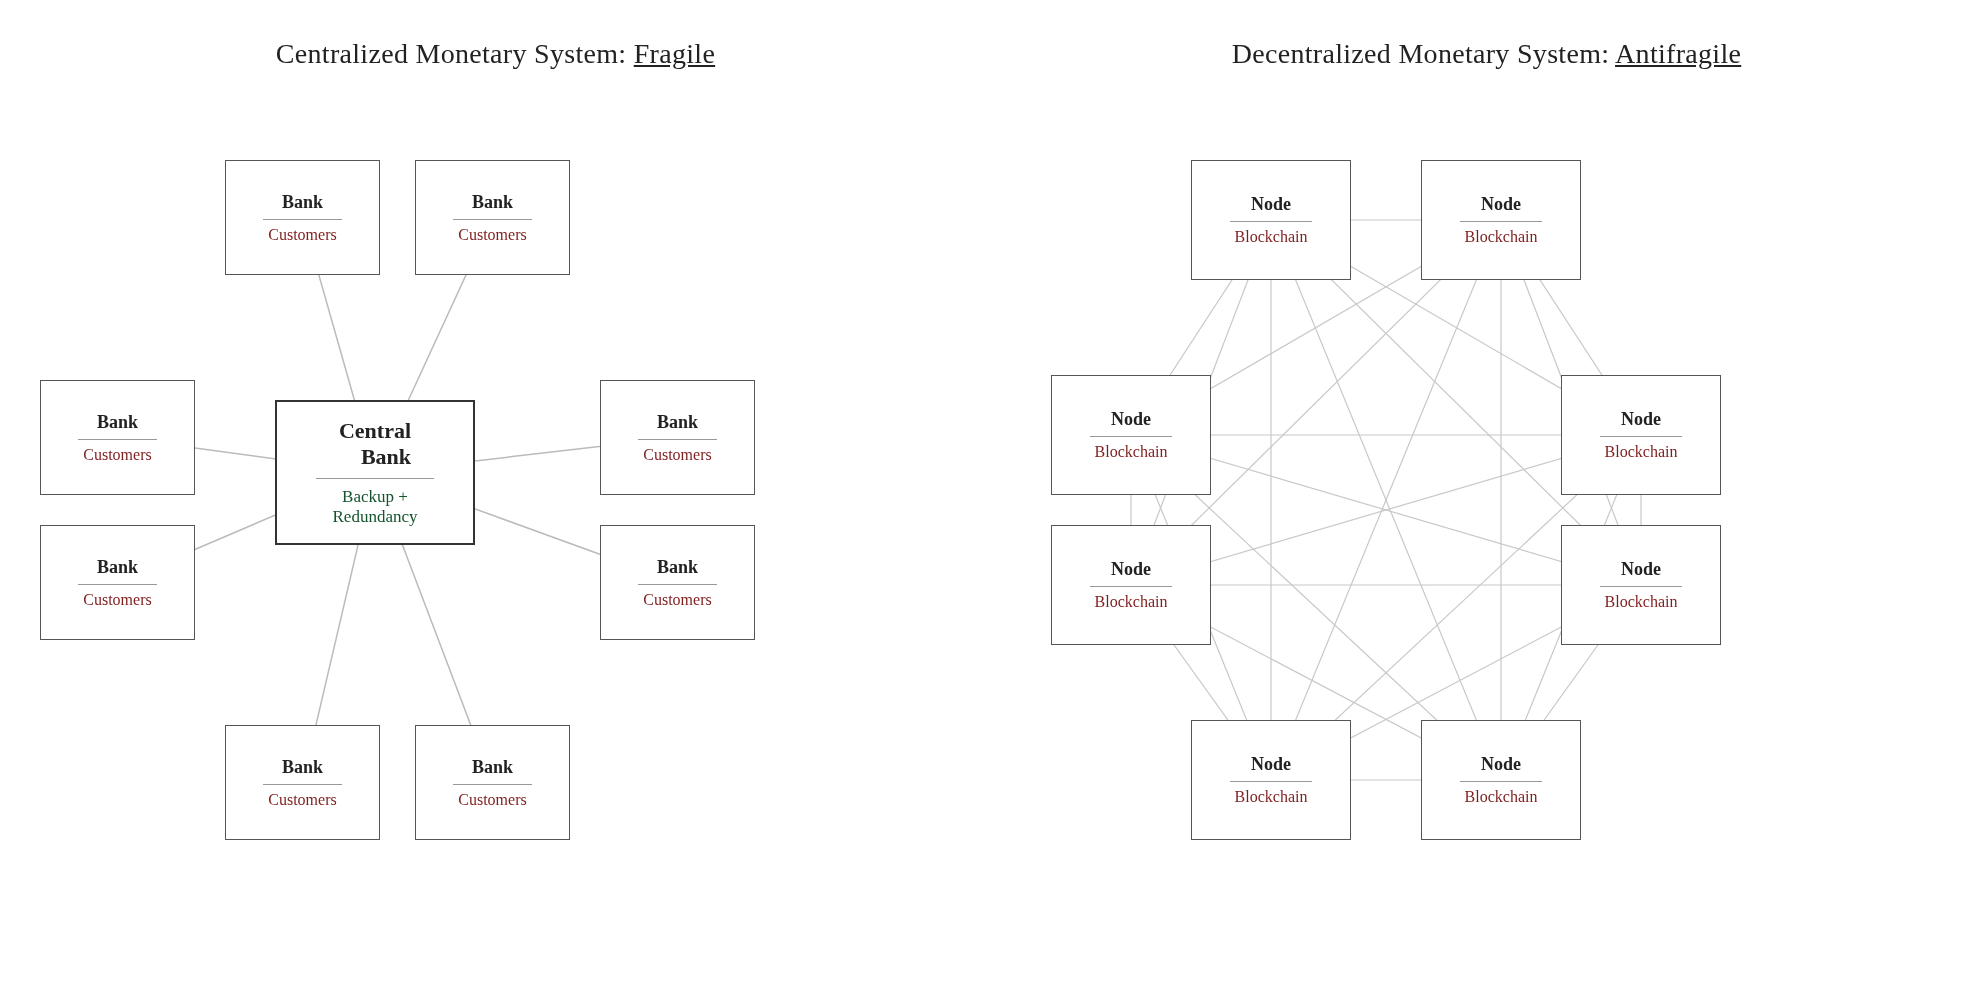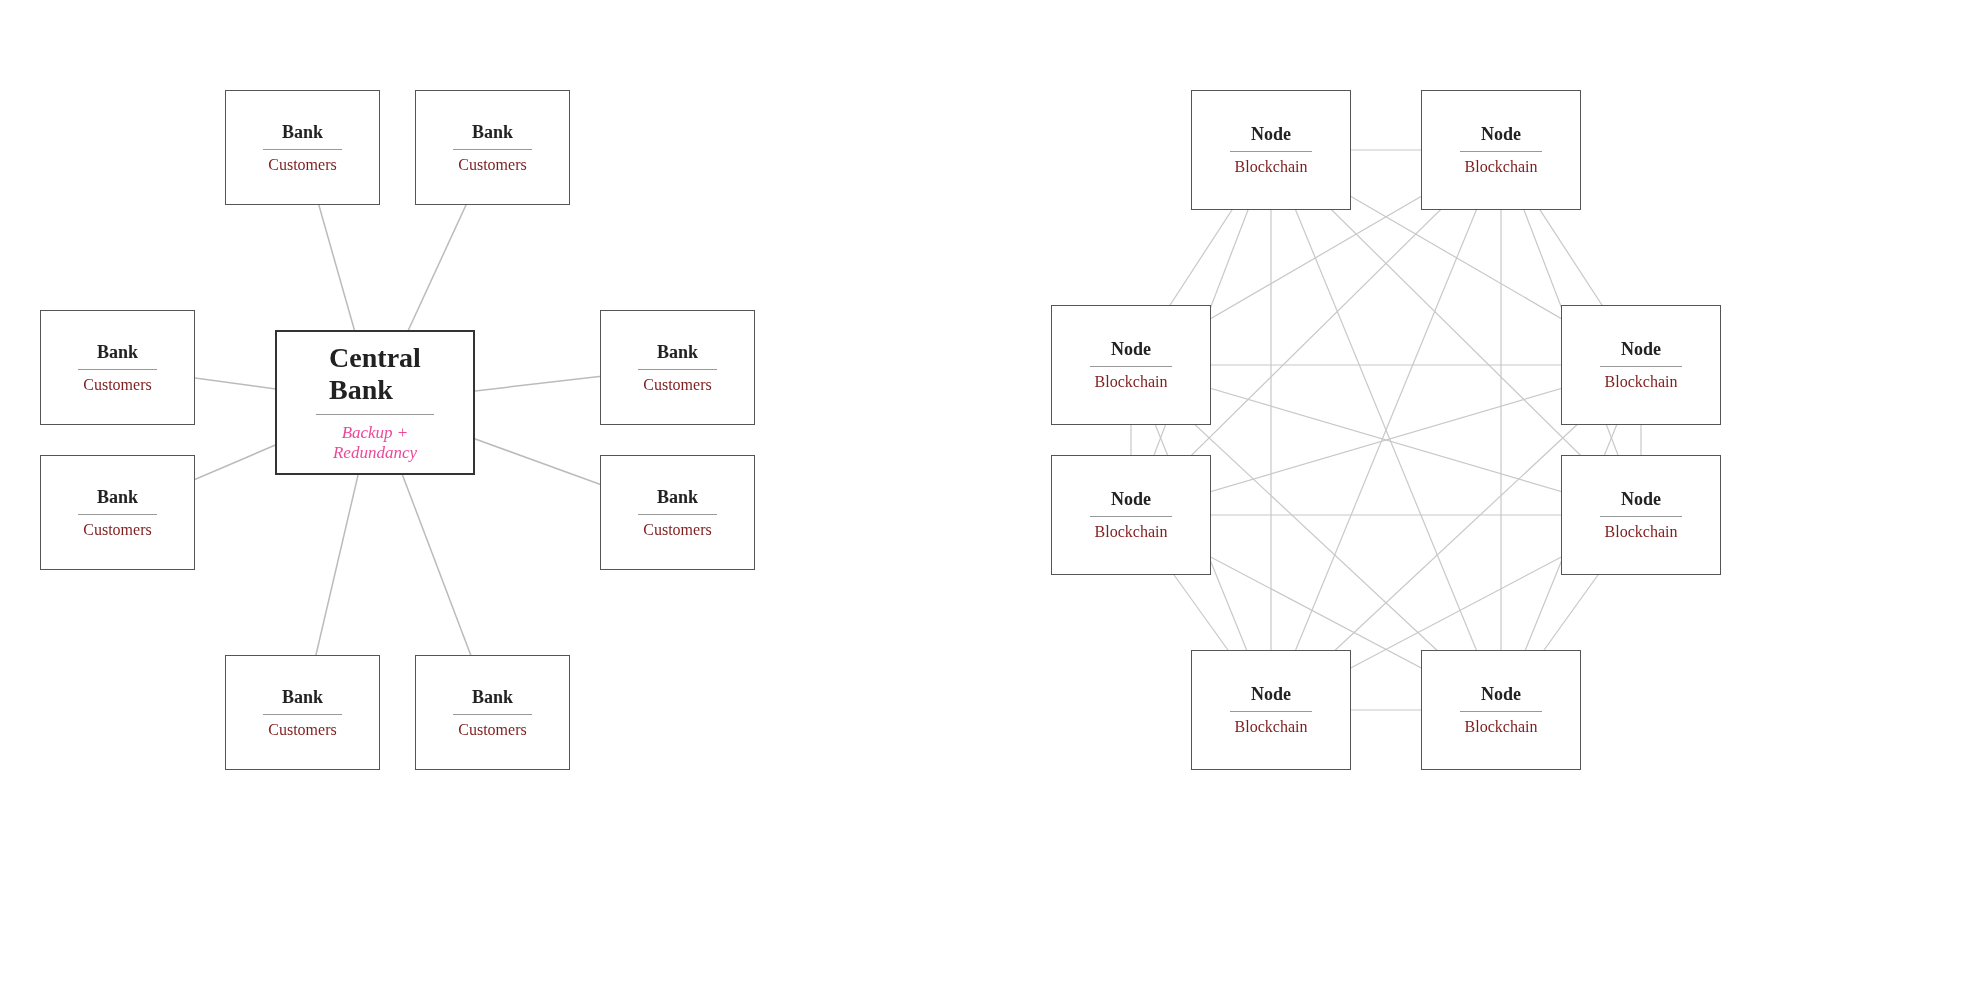--- a/index.html
+++ b/index.html
@@ -68,48 +68,50 @@
       position: absolute;
       border: 2px solid #333;
       background: #fff;
       display: flex;
       flex-direction: column;
       align-items: center;
       justify-content: center;
       padding: 10px 14px;
     }
     .central-box .top-label {
-      font-size: 28px;
+      font-size: 22px;
       font-weight: bold;
       color: #222;
-      text-align: left;
+      text-align: right;
     }
     .central-box .divider {
       width: 70%;
       height: 1px;
       background: #999;
       margin: 8px 0;
     }
     .central-box .bottom-label {
       font-size: 17px;
-      color: #ec4899;
+      color: #14532d;
       text-align: center;
-      font-style: italic;
     }
     svg.lines {
       position: absolute;
       top: 0; left: 0;
       width: 100%; height: 100%;
       pointer-events: none;
     }
   </style>
 </head>
 <body>
 
 <div class="half">
+  <div class="diagram-title">
+    <span>Centralized Monetary System: </span><u>Fragile</u>
+  </div>
   <div class="diagram-area" id="left-area">
     <svg class="lines" id="left-svg">
         <line x1="302.5" y1="147.5" x2="375" y2="402.5" stroke="#bbb" stroke-width="1.5"></line>
         <line x1="492.5" y1="147.5" x2="375" y2="402.5" stroke="#bbb" stroke-width="1.5"></line>
         <line x1="117.5" y1="367.5" x2="375" y2="402.5" stroke="#bbb" stroke-width="1.5"></line>
         <line x1="677.5" y1="367.5" x2="375" y2="402.5" stroke="#bbb" stroke-width="1.5"></line>
         <line x1="117.5" y1="512.5" x2="375" y2="402.5" stroke="#bbb" stroke-width="1.5"></line>
         <line x1="677.5" y1="512.5" x2="375" y2="402.5" stroke="#bbb" stroke-width="1.5"></line>
         <line x1="302.5" y1="712.5" x2="375" y2="402.5" stroke="#bbb" stroke-width="1.5"></line>
         <line x1="492.5" y1="712.5" x2="375" y2="402.5" stroke="#bbb" stroke-width="1.5"></line>
@@ -158,20 +160,23 @@
     </div>
     <div class="node-box" style="left:415px;top:655px;width:155px;height:115px;">
       <span class="top-label">Bank</span>
       <div class="divider"></div>
       <span class="bottom-label">Customers</span>
     </div>
   </div>
 </div>
 
 <div class="half">
+  <div class="diagram-title">
+    <span>Decentralized Monetary System: </span><u>Antifragile</u>
+  </div>
   <div class="diagram-area" id="right-area">
     <svg class="lines" id="right-svg">
         <line x1="280" y1="150" x2="510" y2="150" stroke="#c8c8c8" stroke-width="1.2"></line>
         <line x1="280" y1="150" x2="140" y2="365" stroke="#c8c8c8" stroke-width="1.2"></line>
         <line x1="280" y1="150" x2="650" y2="365" stroke="#c8c8c8" stroke-width="1.2"></line>
         <line x1="280" y1="150" x2="140" y2="515" stroke="#c8c8c8" stroke-width="1.2"></line>
         <line x1="280" y1="150" x2="650" y2="515" stroke="#c8c8c8" stroke-width="1.2"></line>
         <line x1="280" y1="150" x2="280" y2="710" stroke="#c8c8c8" stroke-width="1.2"></line>
         <line x1="280" y1="150" x2="510" y2="710" stroke="#c8c8c8" stroke-width="1.2"></line>
         <line x1="510" y1="150" x2="140" y2="365" stroke="#c8c8c8" stroke-width="1.2"></line>

